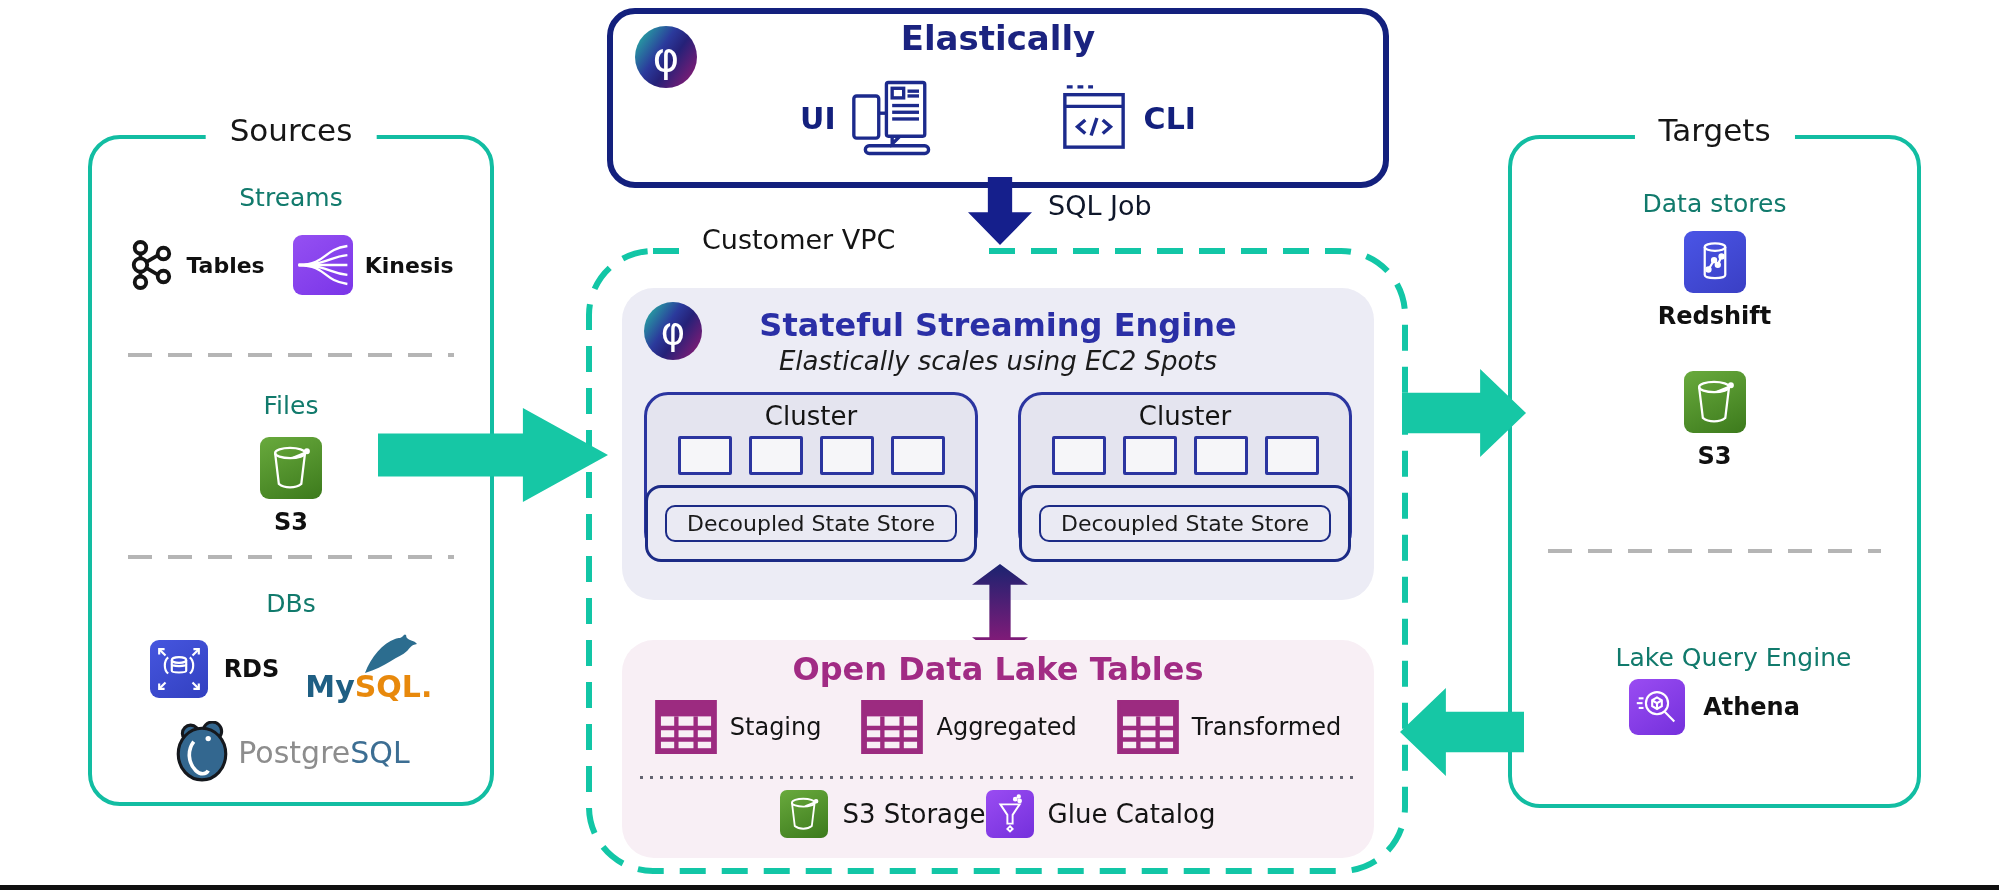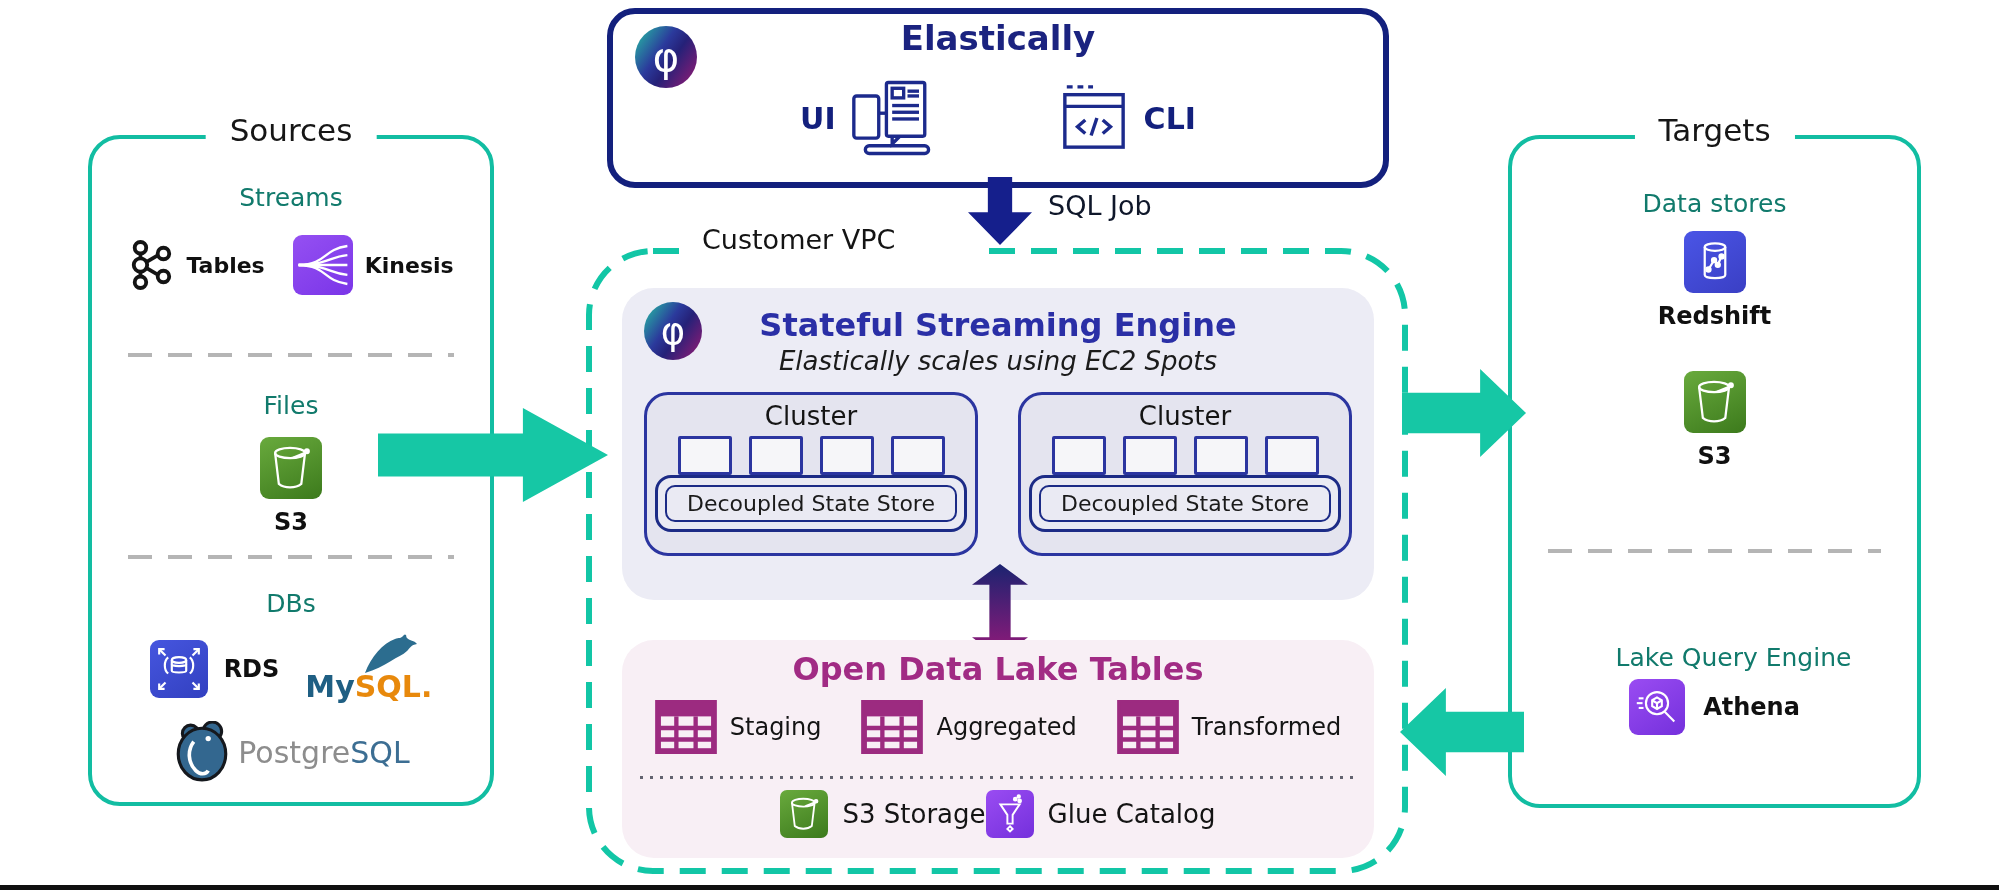--- a/index.html
+++ b/index.html
@@ -47,21 +47,21 @@
 
   .engine{position:absolute;left:622px;top:288px;width:752px;height:312px;background:#ececf5;border-radius:32px;}
   .engine-title{position:absolute;top:12px;width:100%;text-align:center;font-size:32px;font-weight:600;color:#2a2fa6;margin-top:6px;}
   .engine-sub{position:absolute;top:58px;width:100%;text-align:center;font-size:26px;font-style:italic;color:#1b1b1b;}
   .clusters{position:absolute;top:104px;width:100%;display:flex;justify-content:center;gap:40px;}
   .cluster{width:328px;height:158px;border:3px solid #2b35a0;border-radius:24px;background:#e4e4ef;
            display:flex;flex-direction:column;align-items:center;}
   .cluster-title{font-size:26px;color:#141414;margin-top:6px;}
   .nodes{display:flex;gap:17px;margin-top:5px;}
   .node{width:48px;height:33px;border:3px solid #2b35a0;background:#f6f6f9;border-radius:2px;}
-  .store-outer{width:292px;border:3px solid #1c2b86;border-radius:16px;padding:7px;background:#eaeaf3;}
+  .store-outer{margin-top:10px;width:292px;border:3px solid #1c2b86;border-radius:16px;padding:17px;background:#eaeaf3;}
   .store-inner{border:2px solid #1c2b86;border-radius:10px;text-align:center;font-size:22px;color:#1a1a1a;padding:4px 0;}
 
   .lake{position:absolute;left:622px;top:640px;width:752px;height:218px;background:#f8eff5;border-radius:32px;}
   .lake-title{position:absolute;top:10px;width:100%;text-align:center;font-size:32px;font-weight:600;color:#a12b84;}
   .lake-tables{position:absolute;top:60px;width:100%;display:flex;justify-content:center;align-items:center;gap:40px;}
   .lake-item{display:flex;align-items:center;gap:13px;font-size:24px;color:#141414;}
   .lake-dots{position:absolute;top:136px;left:18px;right:18px;height:3px;
              background:repeating-linear-gradient(90deg,#62626f 0 3px,transparent 3px 10px);}
   .lake-storage{position:absolute;top:150px;width:100%;display:flex;justify-content:center;align-items:center;}
   .storage-item{display:flex;align-items:center;gap:14px;font-size:26px;color:#141414;}

